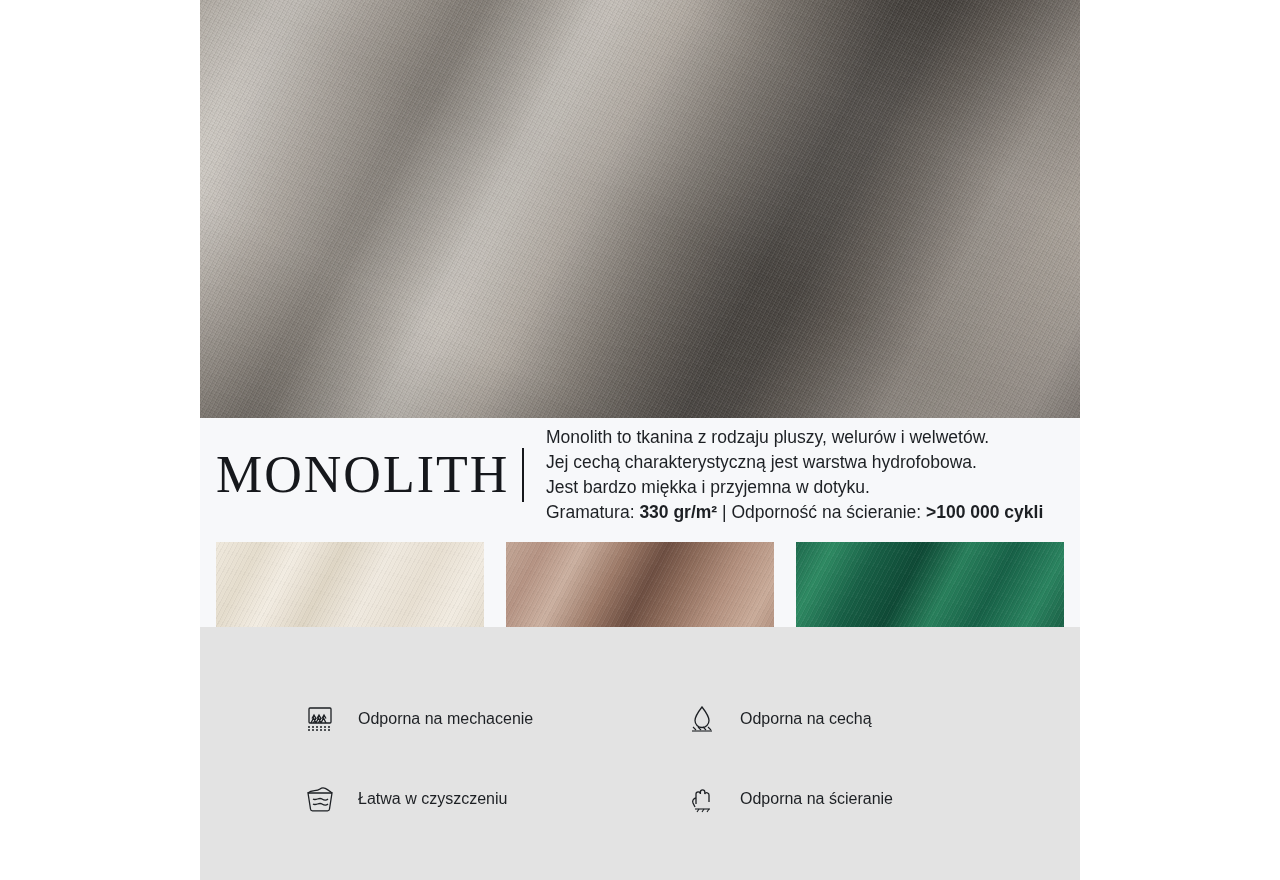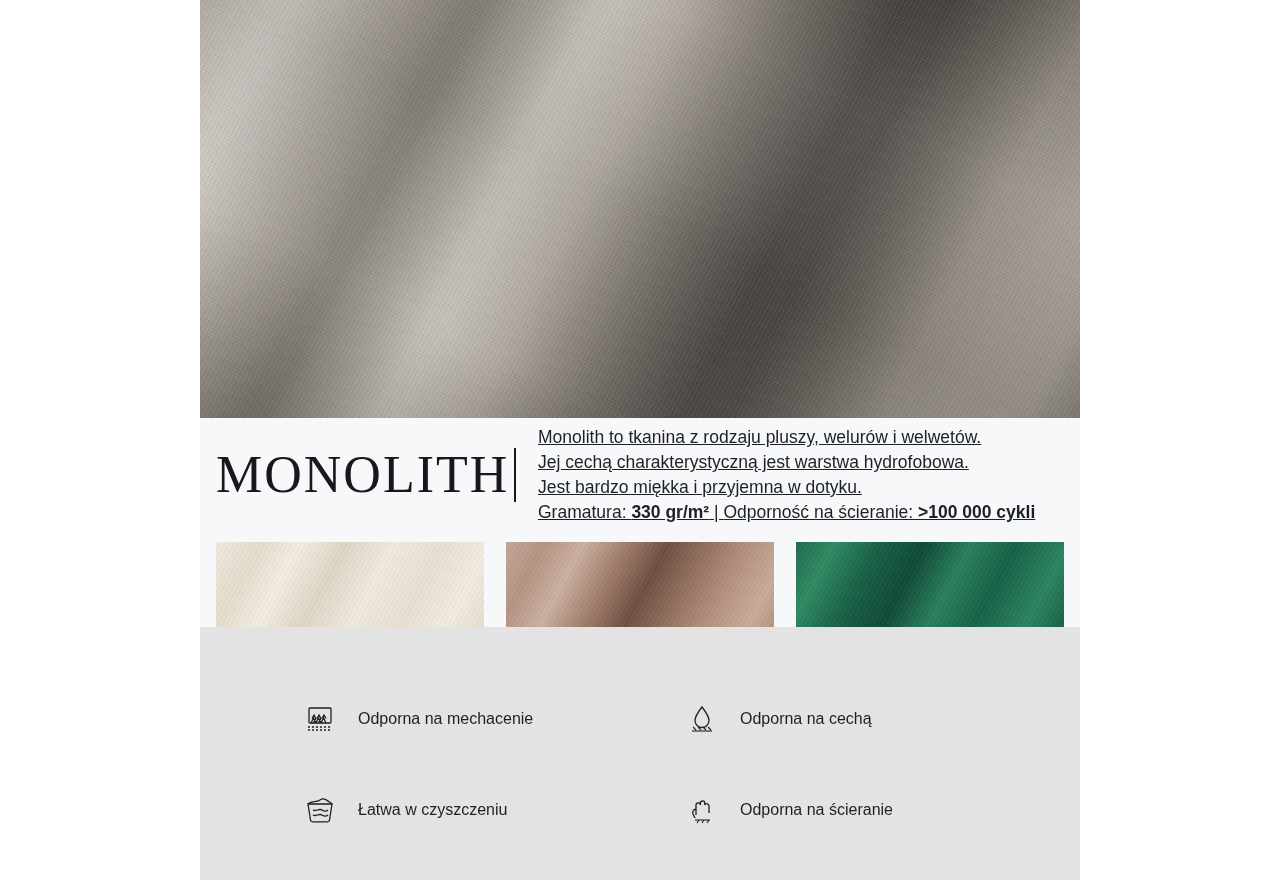--- a/index.html
+++ b/index.html
@@ -112,36 +112,36 @@
     box-sizing: border-box;
   }
   .brand {
     width: 290px;
     text-align: center;
     font-family: "Liberation Serif", serif;
     font-size: 52px;
     letter-spacing: 2px;
     color: #16181c;
     line-height: 1;
-    padding-right: 8px;
+    padding-right: 16px;
     white-space: nowrap;
   }
   .divider {
     width: 2px;
     align-self: stretch;
     background: #16181c;
     margin: 2px 22px 2px 0;
   }
   .desc {
     flex: 1;
     font-size: 17.5px;
     line-height: 1.42;
     color: #1d2024;
   }
-  .desc .line { white-space: nowrap; text-decoration: underline; }
+  .desc .line { white-space: nowrap; }
   .desc b { font-weight: bold; margin-top: 20px; }
 
   
   .swatches {
     display: flex;
     gap: 22px;
     padding: 16px 16px 0 16px;
     background: #f7f8fa;
   }
   .swatch {
@@ -174,21 +174,21 @@
     width: 880px;
     height: 253px;
     background: #e3e3e3;
   }
   .feat-grid {
     position: absolute;
     left: 0; right: 0;
     top: 72px;
     display: grid;
     grid-template-columns: 1fr 1fr;
-    row-gap: 51px;
+    row-gap: 40px;
     padding: 0 16px 0 100px;
     box-sizing: border-box;
   }
   .feat {
     display: flex;
     align-items: center;
     gap: 18px;
   }
   .feat .ficon {
     width: 40px;

